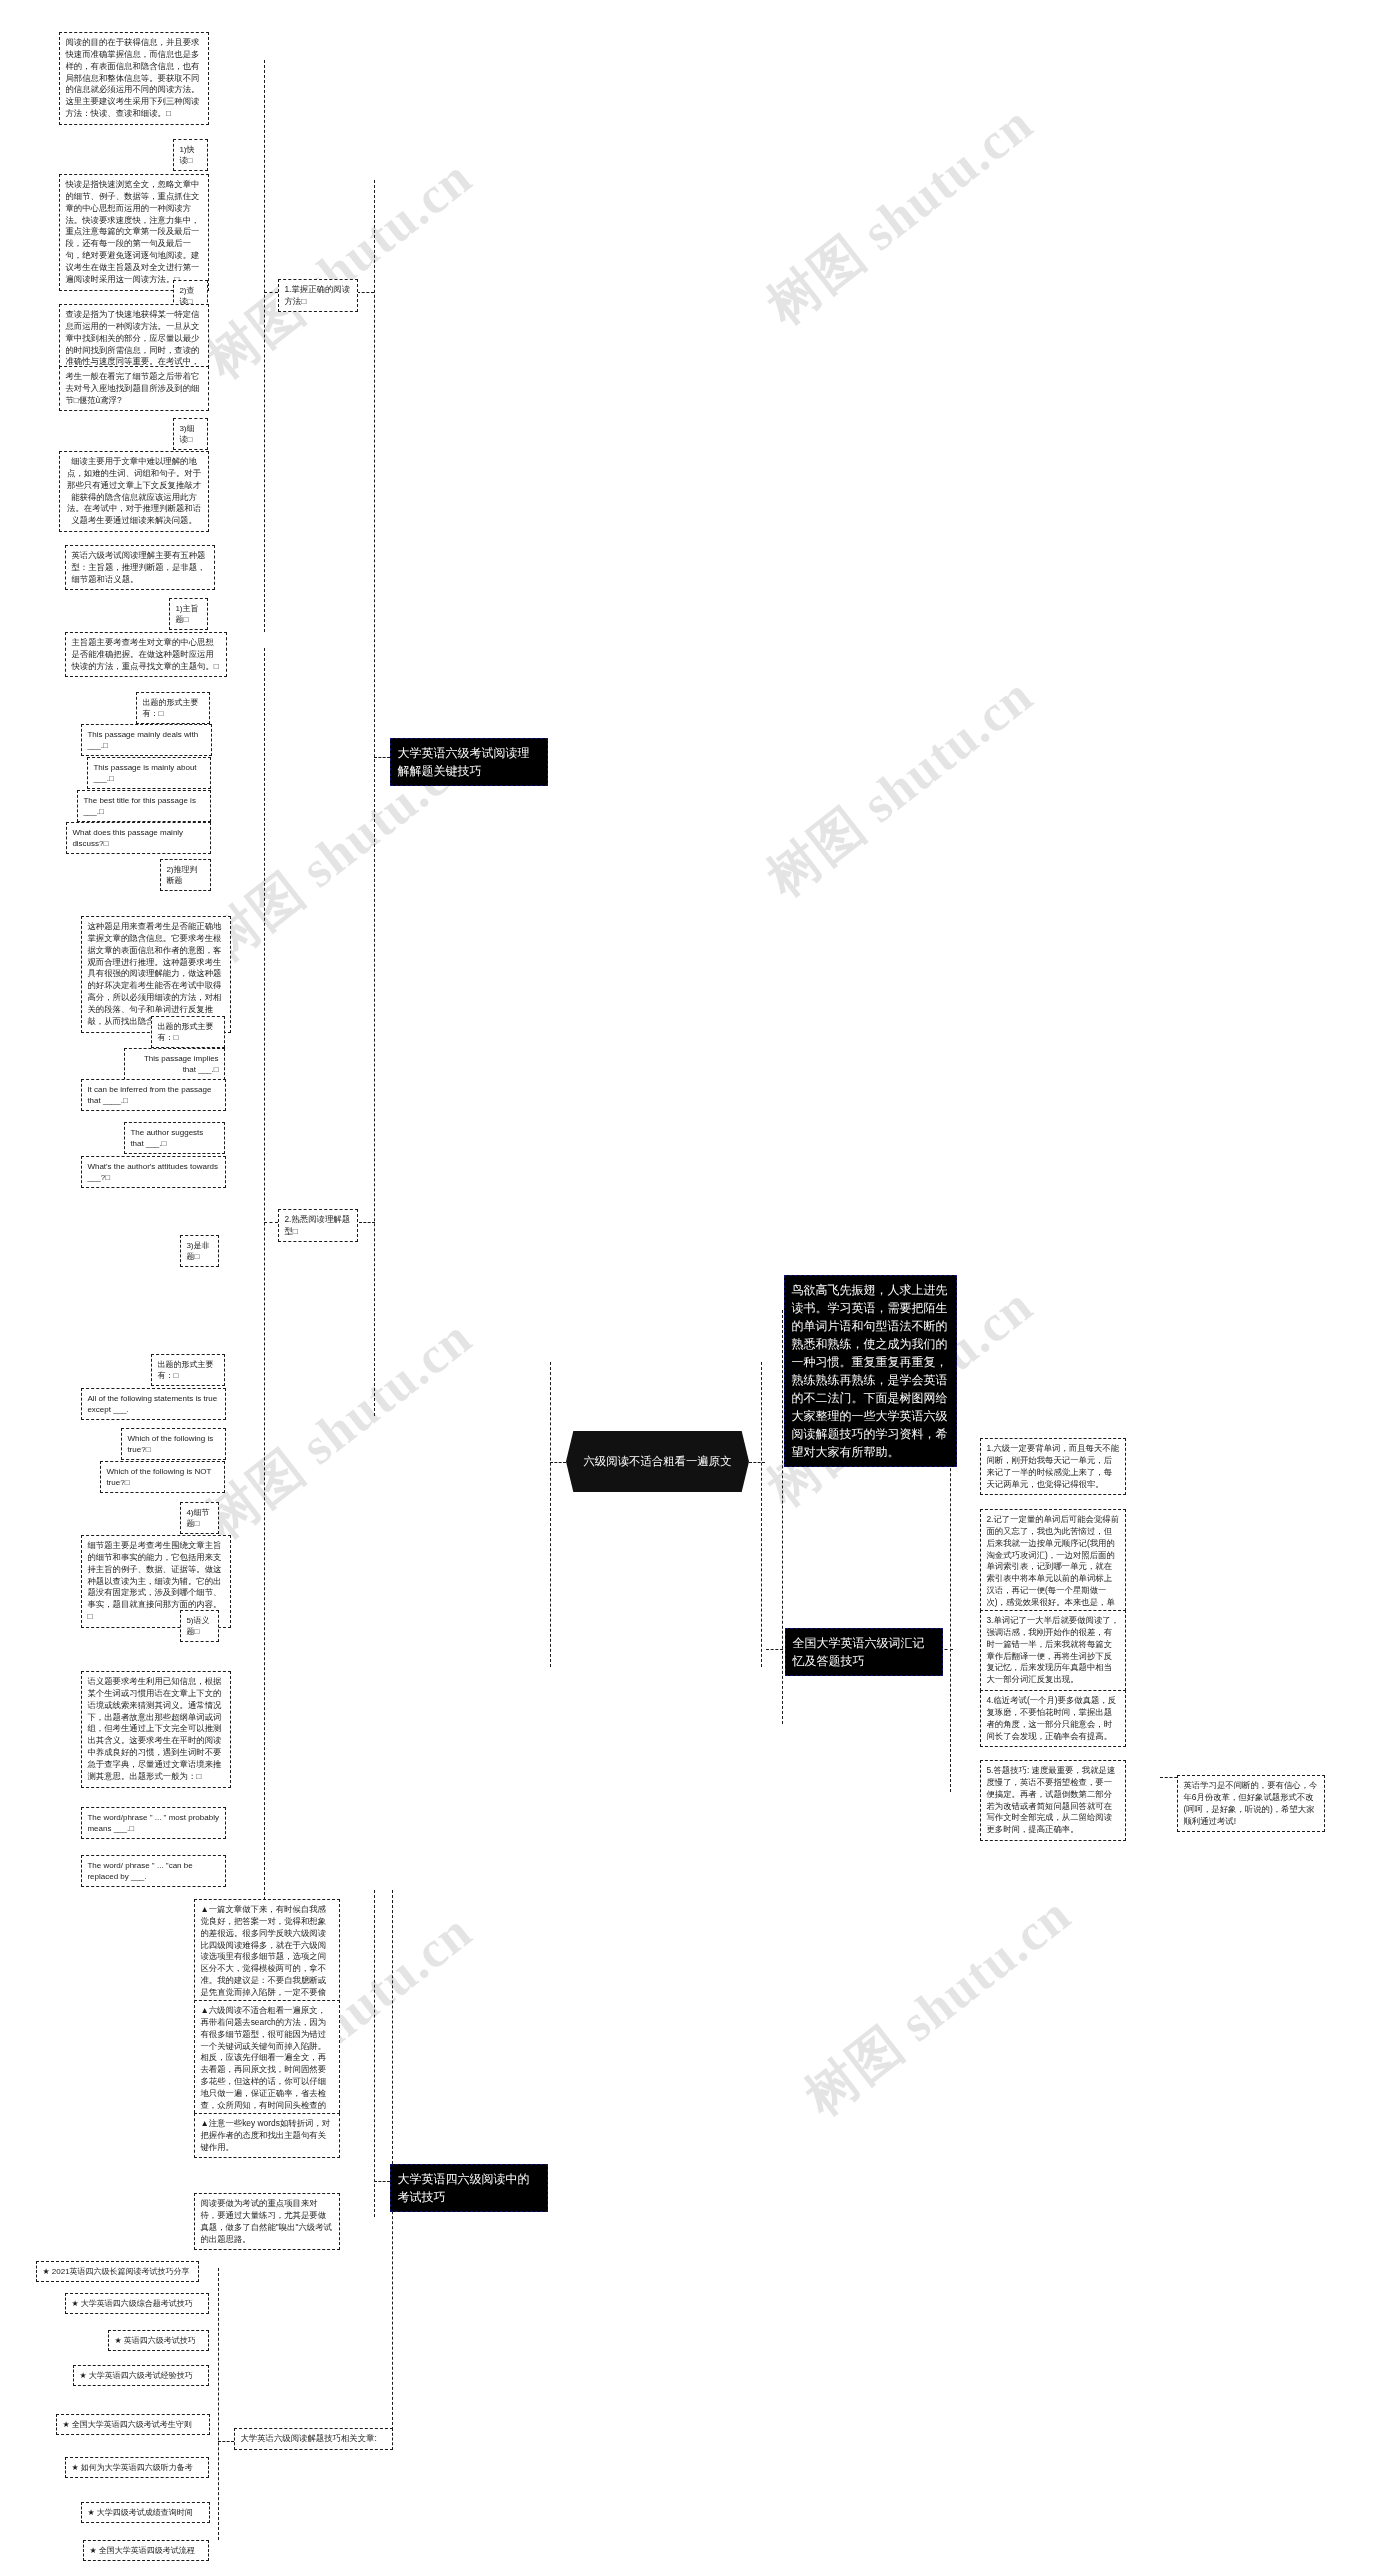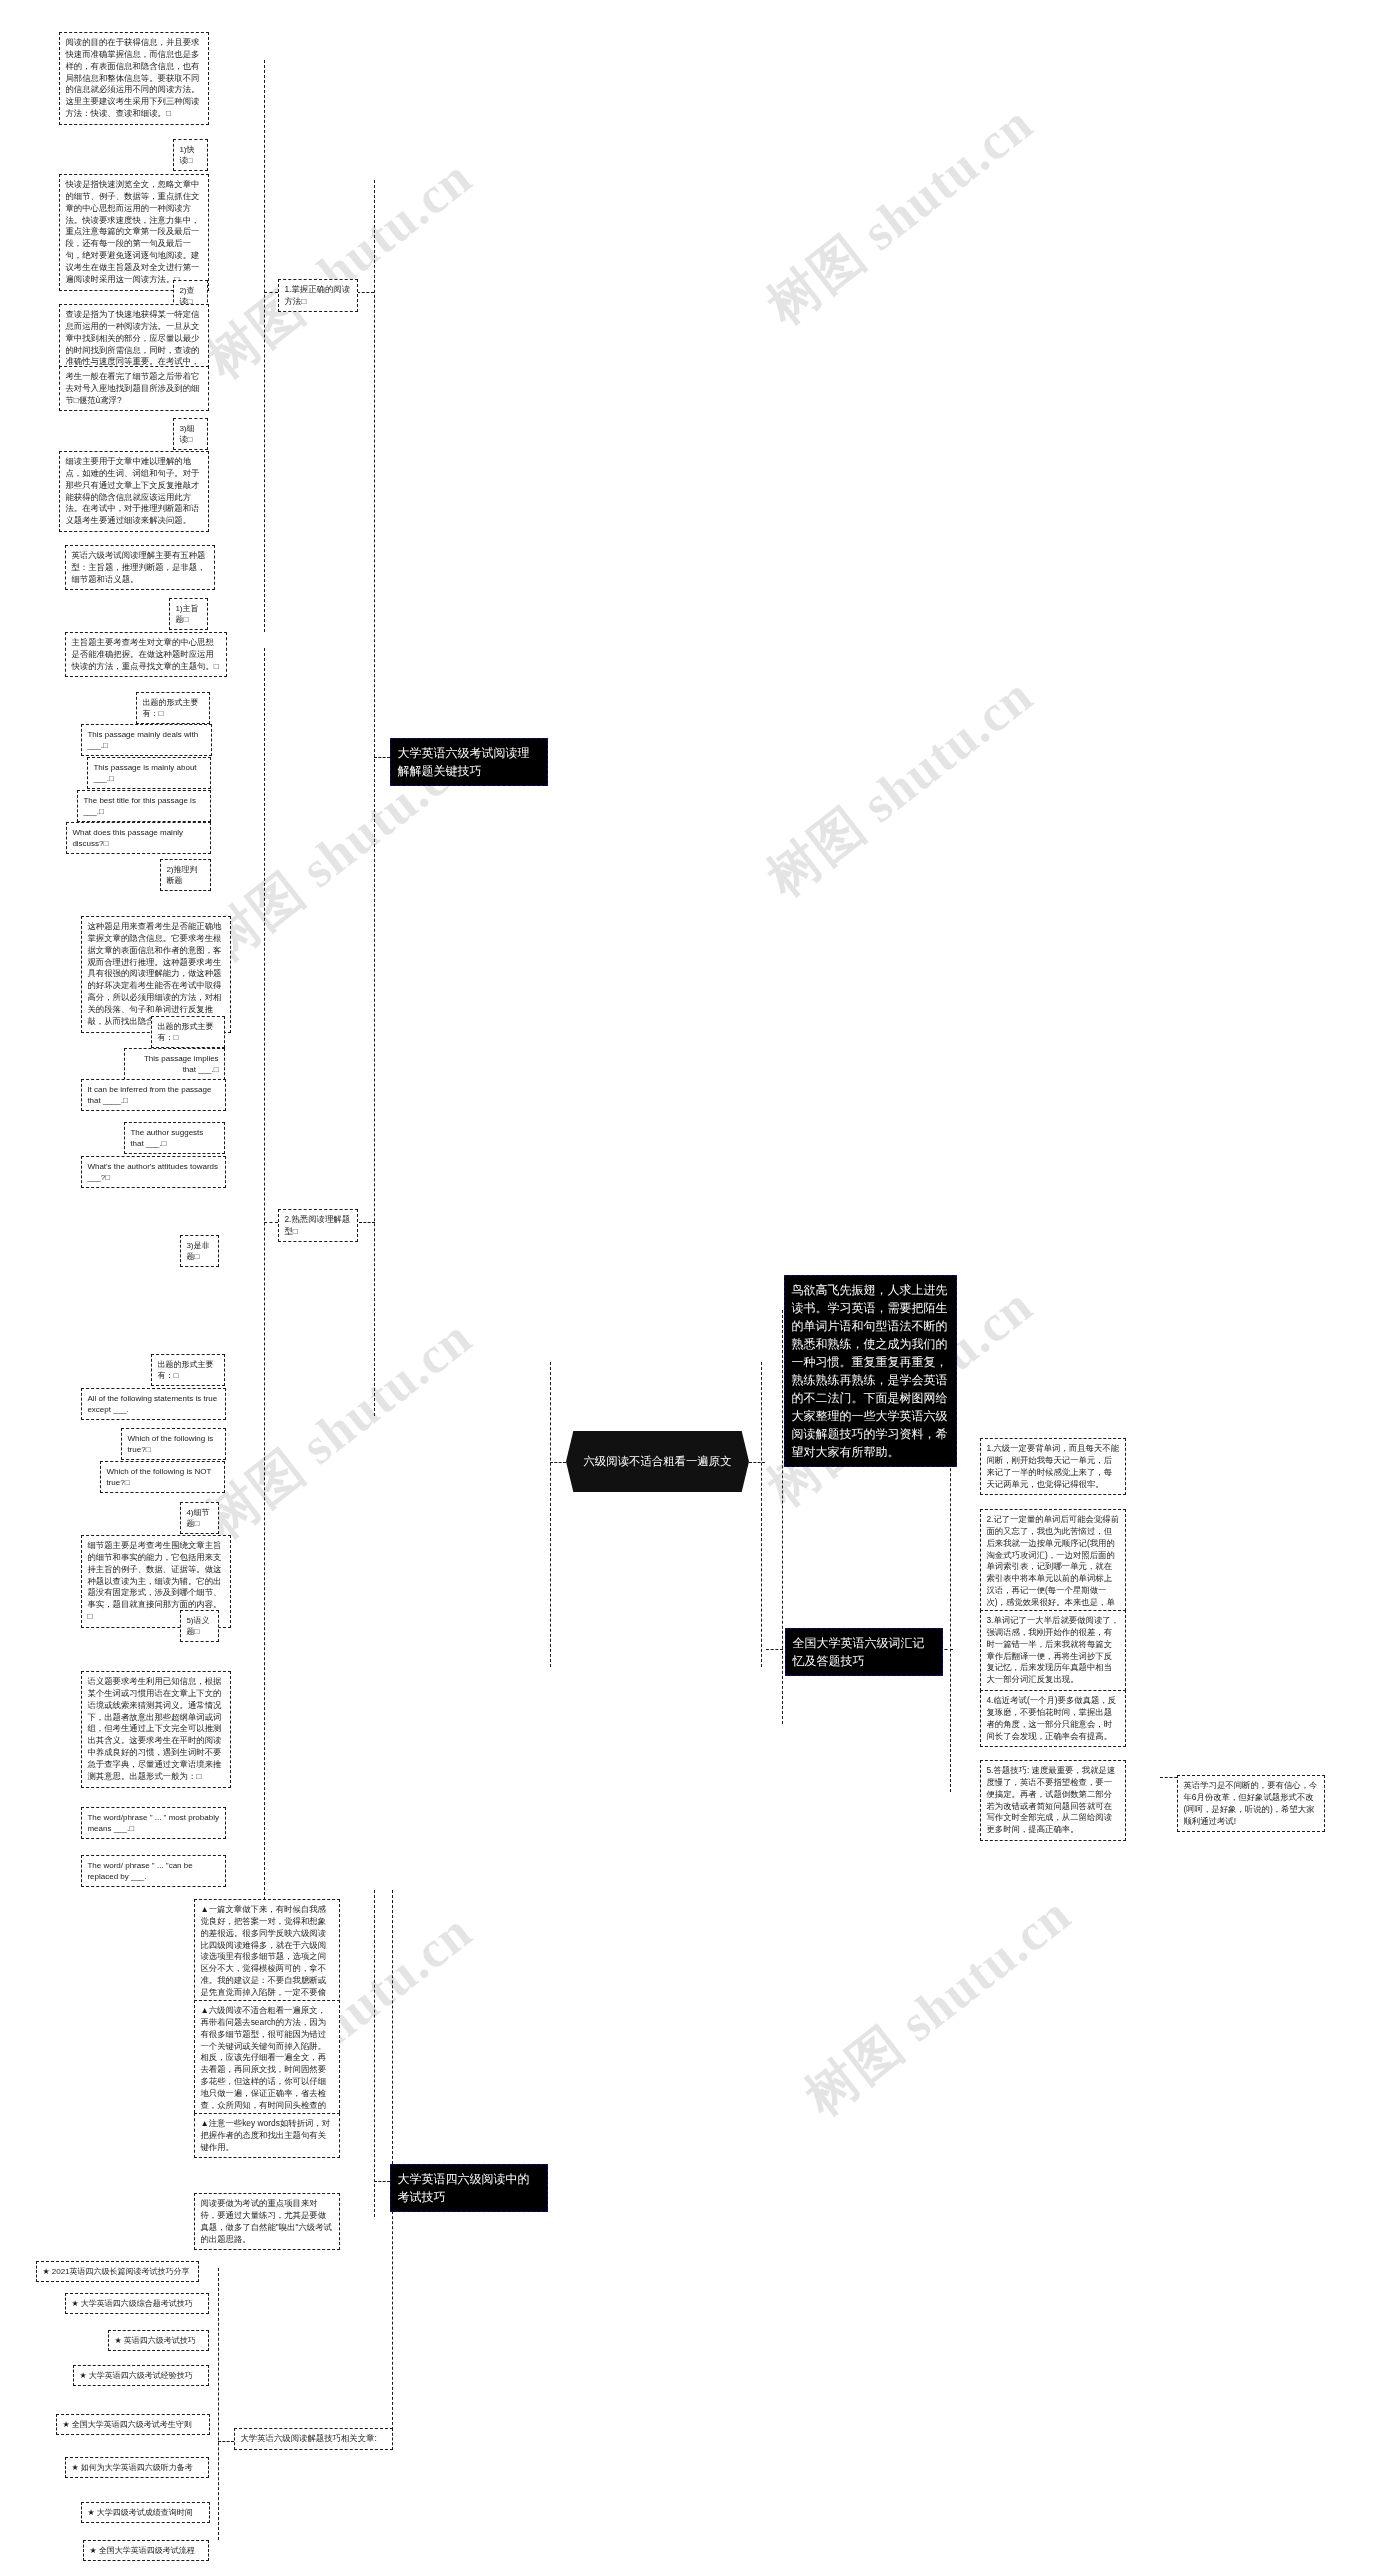--- a/index.html
+++ b/index.html
@@ -87,21 +87,21 @@
   <div class="node cn" style="left:59px;top:32px;width:150px;">阅读的目的在于获得信息，并且要求快速而准确掌握信息，而信息也是多样的，有表面信息和隐含信息，也有局部信息和整体信息等。要获取不同的信息就必须运用不同的阅读方法。这里主要建议考生采用下列三种阅读方法：快读、查读和细读。□</div>
 
   <div class="node cn sm" style="left:173px;top:139px;width:35px;">1)快读□</div>
   <div class="node cn" style="left:59px;top:174px;width:150px;">快读是指快速浏览全文，忽略文章中的细节、例子、数据等，重点抓住文章的中心思想而运用的一种阅读方法。快读要求速度快，注意力集中，重点注意每篇的文章第一段及最后一段，还有每一段的第一句及最后一句，绝对要避免逐词逐句地阅读。建议考生在做主旨题及对全文进行第一遍阅读时采用这一阅读方法。□</div>
 
   <div class="node cn sm" style="left:173px;top:280px;width:35px;">2)查读□</div>
   <div class="node cn" style="left:59px;top:304px;width:150px;">查读是指为了快速地获得某一特定信息而运用的一种阅读方法。一旦从文章中找到相关的部分，应尽量以最少的时间找到所需信息，同时，查读的准确性与速度同等重要。在考试中，</div>
   <div class="node cn" style="left:59px;top:366px;width:150px;">考生一般在看完了细节题之后带着它去对号入座地找到题目所涉及到的细节□偃范ù鸢浮?</div>
 
   <div class="node cn sm" style="left:173px;top:418px;width:35px;">3)细读□</div>
-  <div class="node cn" style="left:59px;top:451px;width:150px;">细读主要用于文章中难以理解的地点，如难的生词、词组和句子。对于那些只有通过文章上下文反复推敲才能获得的隐含信息就应该运用此方法。在考试中，对于推理判断题和语义题考生要通过细读来解决问题。</div>
+  <div class="node cn" style="left:59px;top:451px;width:150px;text-align:center;">细读主要用于文章中难以理解的地点，如难的生词、词组和句子。对于那些只有通过文章上下文反复推敲才能获得的隐含信息就应该运用此方法。在考试中，对于推理判断题和语义题考生要通过细读来解决问题。</div>
 
   <div class="node cn" style="left:278px;top:1209px;width:80px;">2.熟悉阅读理解题型□</div>
 
   <div class="node cn" style="left:65px;top:545px;width:150px;">英语六级考试阅读理解主要有五种题型：主旨题，推理判断题，是非题，细节题和语义题。</div>
 
   <div class="node cn sm" style="left:169px;top:598px;width:39px;">1)主旨题□</div>
   <div class="node cn" style="left:65px;top:632px;width:162px;">主旨题主要考查考生对文章的中心思想是否能准确把握。在做这种题时应运用快读的方法，重点寻找文章的主题句。□</div>
   <div class="node cn sm" style="left:136px;top:692px;width:74px;">出题的形式主要有：□</div>
   <div class="node en sm" style="left:81px;top:724px;width:131px;">This passage mainly deals with ___.□</div>
   <div class="node en sm" style="left:87px;top:757px;width:124px;">This passage is mainly about ___.□</div>

